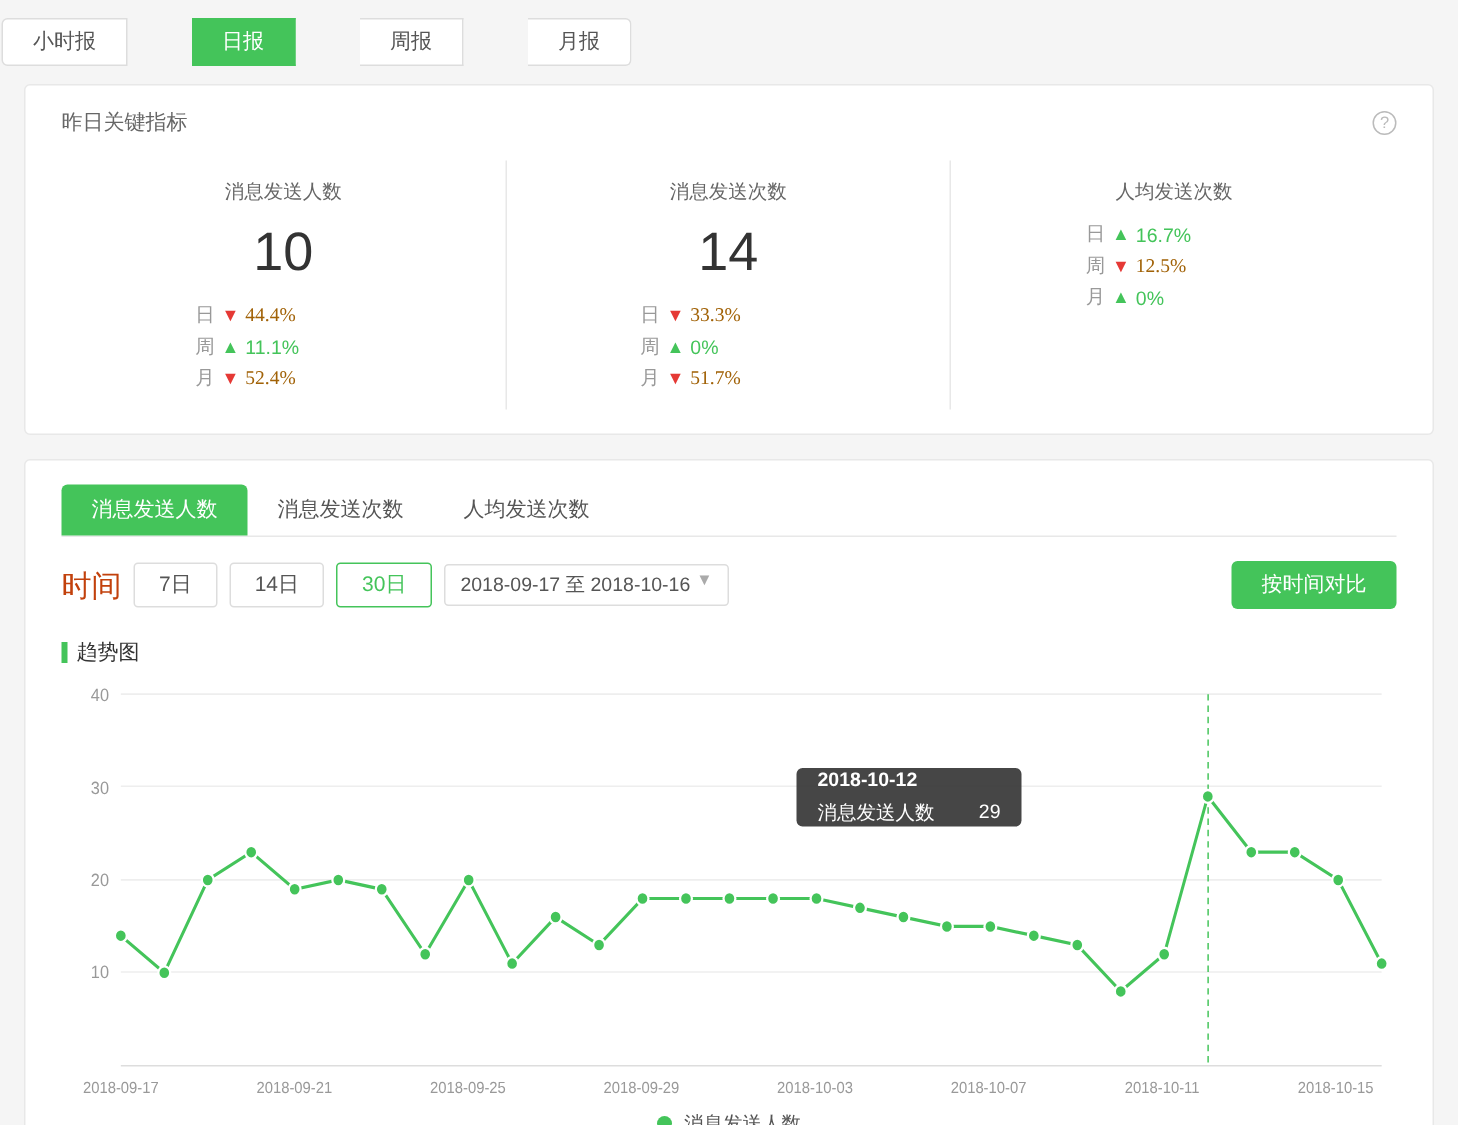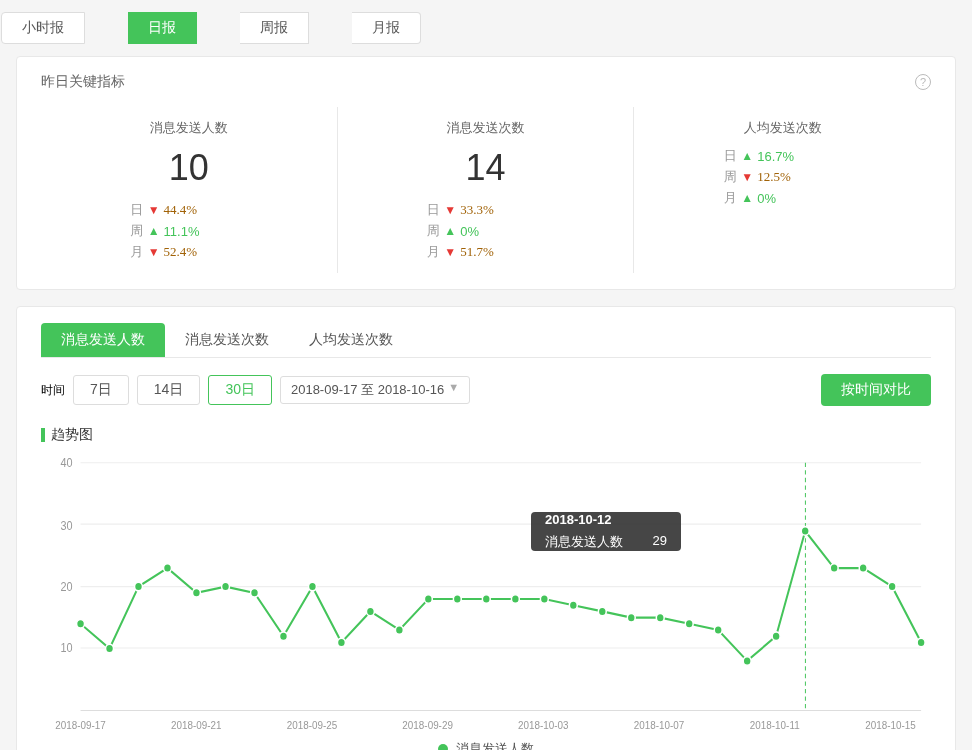--- a/index.html
+++ b/index.html
@@ -130,22 +130,22 @@
     }
     
     .filter-row {
       display: flex;
       align-items: center;
       gap: 8px;
       margin-bottom: 20px;
       flex-wrap: wrap;
     }
     .filter-label {
-      color: #000000;
-      font-size: 12px;
+      color: #c2410c;
+      font-size: 20px;
     }
     .day-btn {
       padding: 5px 16px;
       border: 1px solid #ddd;
       background: #fff;
       border-radius: 3px;
       cursor: pointer;
       font-size: 14px;
       color: #555;
     }

